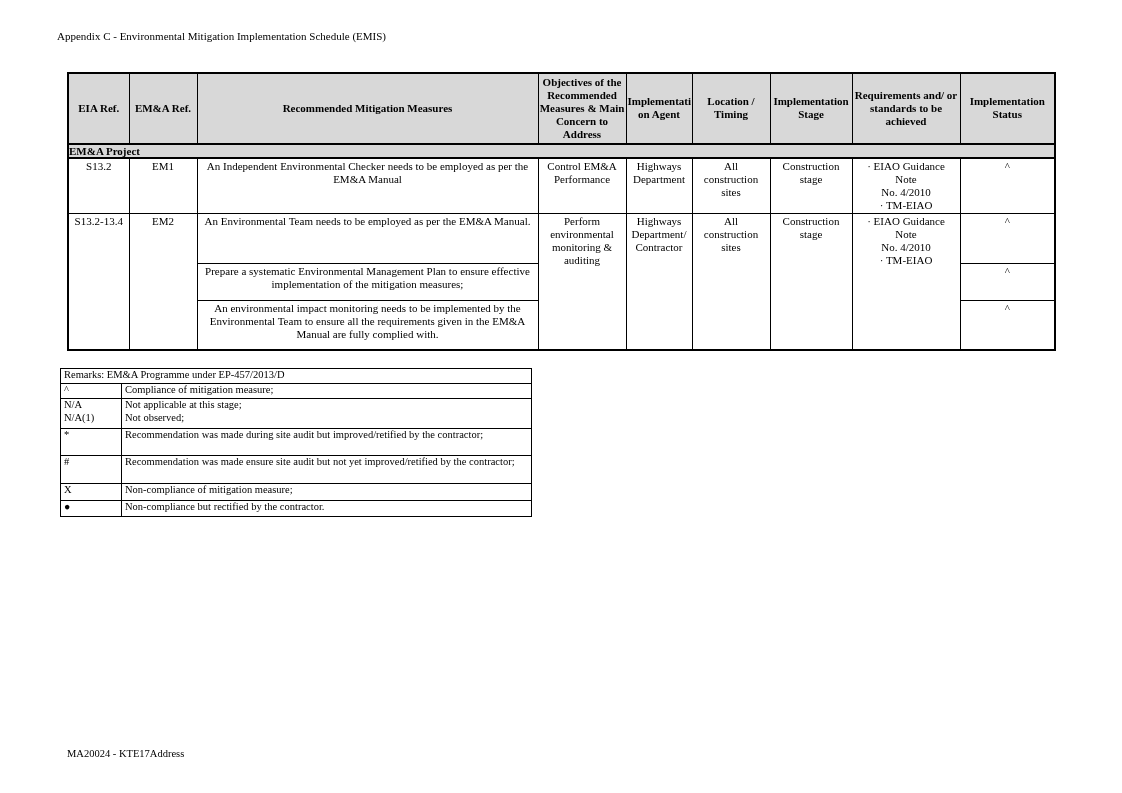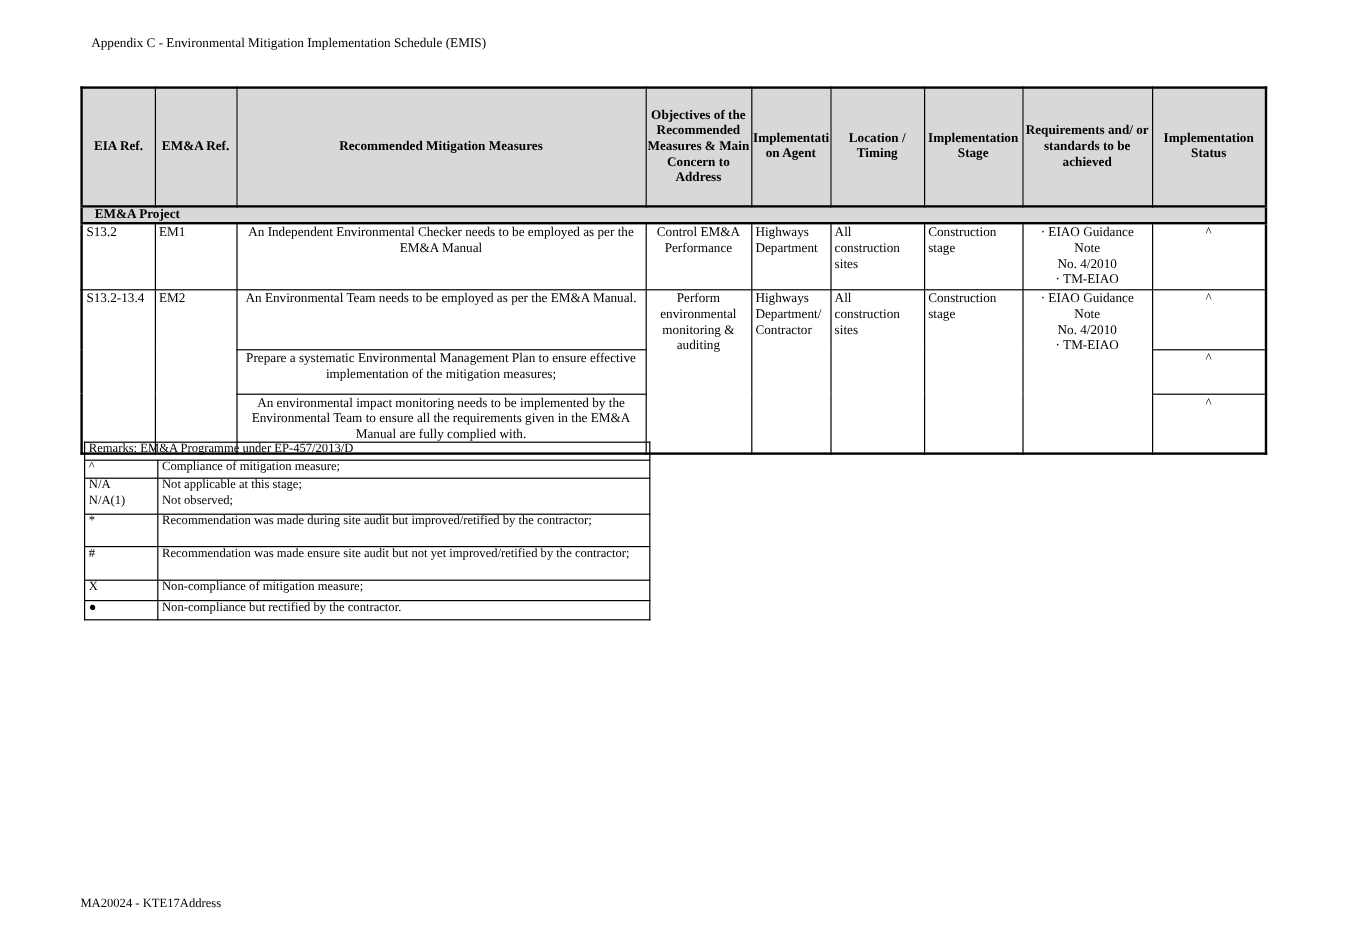--- a/index.html
+++ b/index.html
@@ -4,21 +4,21 @@
 <style>
   html, body { margin:0; padding:0; }
   body {
     width:1122px; height:793px;
     background:#ffffff;
     position:relative;
     font-family:"Liberation Serif", serif;
     color:#000;
   }
   .doc-title {
-    position:absolute; left:76px; top:30px;
+    position:absolute; left:57px; top:30px;
     font-size:11px;
   }
   table { border-collapse:collapse; table-layout:fixed; }
 
   
   .main-table {
     position:absolute; left:67px; top:72px; width:987px;
     border:2px solid #000;
   }
   .main-table th, .main-table td {
@@ -28,44 +28,44 @@
     line-height:1.18;
     padding:1px 3px;
     white-space:pre-line;
     overflow:hidden;
   }
   .main-table thead th {
     background:#d8d8d8;
     font-weight:bold;
     text-align:center;
     vertical-align:middle;
-    padding:16px 1px;
+    padding:2px 1px;
   }
   .main-table thead tr { height:64px; }
   .section-row td {
     background:#d8d8d8;
     font-weight:bold;
     text-align:left;
     border-top:2px solid #000;
     border-bottom:2px solid #000;
-    padding:0 10px;
+    padding:0 0;
     line-height:12px;
   }
   .section-row { height:13px; }
   .row-em1 { height:44px; }
   .row-em2a { height:50px; }
   .row-em2b { height:37px; }
   .row-em2c { height:50px; }
-  .c-center { text-align:left;margin-left:11px; }
+  .c-center { text-align:center;margin-left:11px; }
   .c-left { text-align:center;margin-top:16px; }
   .status-cell { text-align:center; font-size:10px; }
 
   
   .remarks-table {
-    position:absolute; left:70px; top:368px; width:471px;
+    position:absolute; left:60px; top:368px; width:471px;
     border:1px solid #000;
   }
   .remarks-table td {
     border:1px solid #000;
     vertical-align:top;
     font-size:10.5px;
     line-height:1.22;
     padding:0 3px;
     white-space:pre-line;
     overflow:hidden;

